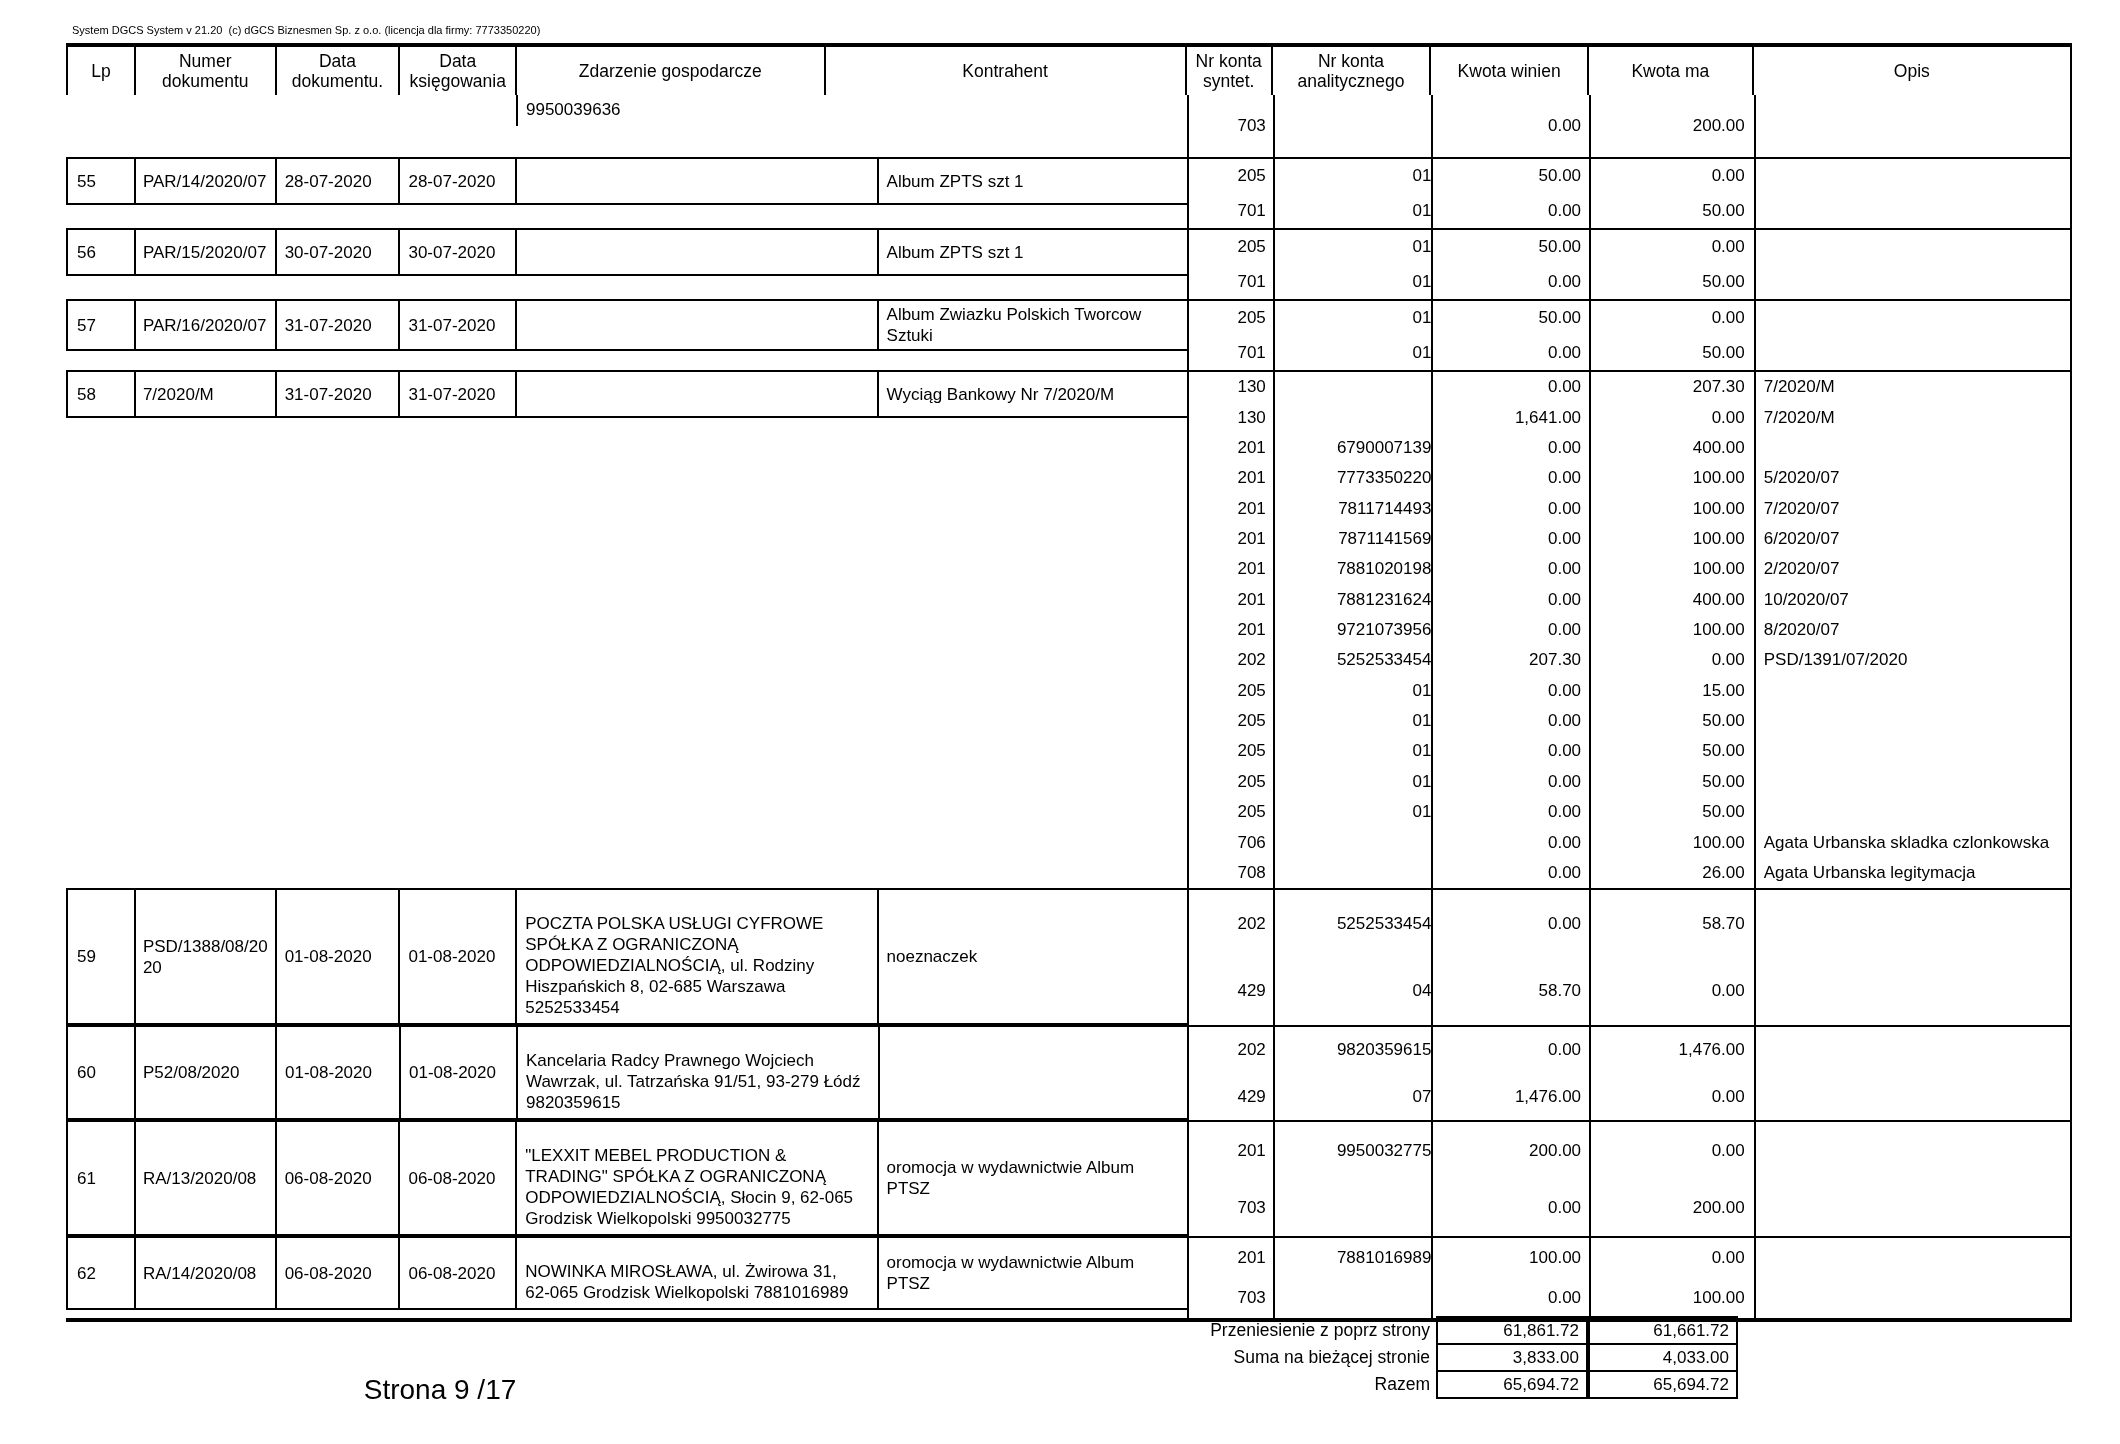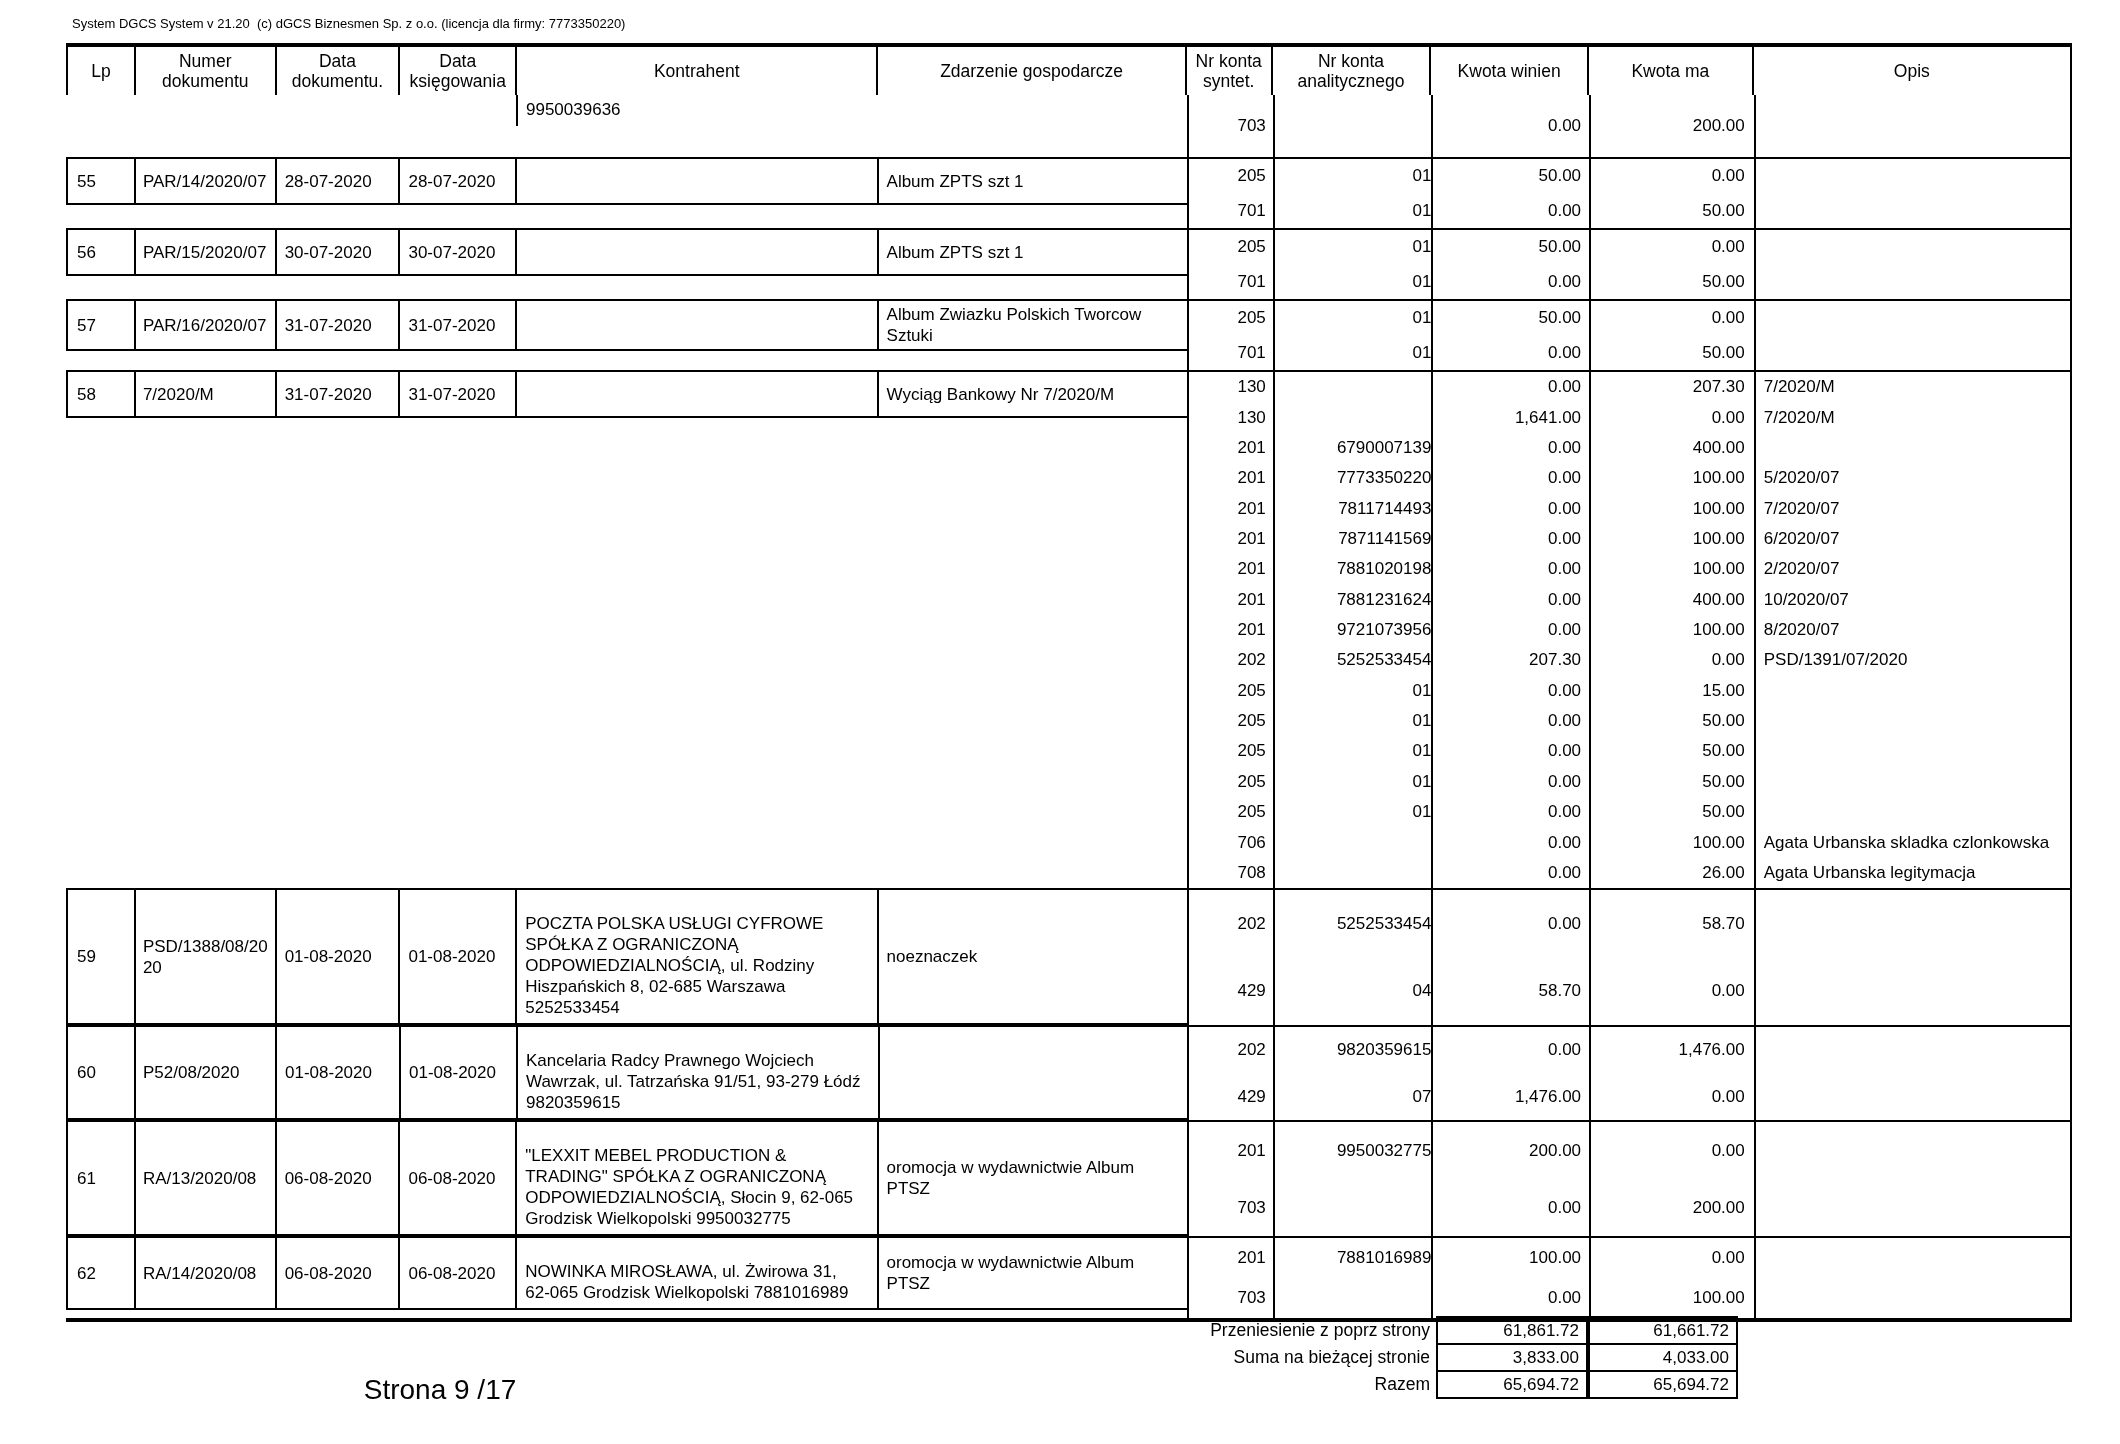--- a/index.html
+++ b/index.html
@@ -2,21 +2,21 @@
 <html><head>
 <meta charset="utf-8">
 <style>
   * { margin:0; padding:0; box-sizing:border-box; }
   html,body { background:#fff; }
   .page {
     position:relative; width:2120px; height:1444px; background:#ffffff;
     font-family:"Liberation Sans", sans-serif; color:#000; font-size:17px;
     overflow:hidden;
   }
-  .sys-header { position:absolute; left:72px; top:16px; font-size:13px; white-space:pre; }
+  .sys-header { position:absolute; left:72px; top:24px; font-size:11px; white-space:pre; }
 
   .report-table { position:absolute; left:66px; top:43px; width:2006px; }
 
   
   .thead { display:flex; height:52px; border-top:4px solid #000; border-left:2px solid #000; border-right:2px solid #000; align-items:stretch; }
   .th { display:flex; align-items:center; justify-content:center; text-align:center;
         border-right:2px solid #000; line-height:20px; font-size:17.5px; padding:0 3px; }
   .th:last-child { border-right:none; }
   .w-lp{width:68px;flex:0 1 68px}.w-numer{width:141px;flex:0 1 141px}.w-d1{width:124px;flex:0 1 124px}
   .w-d2{width:117px;flex:0 1 117px}.w-kontr{width:362px;flex:0 1 362px}.w-zdarz{width:309px;flex:0 1 309px}
@@ -77,22 +77,22 @@
 <div class="page">
 
   <div class="sys-header">System DGCS System v 21.20  (c) dGCS Biznesmen Sp. z o.o. (licencja dla firmy: 7773350220)</div>
 
   <div class="report-table">
     <div class="thead">
       <div class="th w-lp">Lp</div>
       <div class="th w-numer">Numer dokumentu</div>
       <div class="th w-d1">Data dokumentu.</div>
       <div class="th w-d2">Data księgowania</div>
+      <div class="th w-zdarz">Zdarzenie gospodarcze</div>
       <div class="th w-kontr">Kontrahent</div>
-      <div class="th w-zdarz">Zdarzenie gospodarcze</div>
       <div class="th w-syntet">Nr konta syntet.</div>
       <div class="th w-analit">Nr konta analitycznego</div>
       <div class="th w-winien">Kwota winien</div>
       <div class="th w-ma">Kwota ma</div>
       <div class="th w-opis">Opis</div>
     </div>
     <div class="tbody">
         <div class="group carry">
           <div class="doc">
             <div class="carrykontr">9950039636</div>

